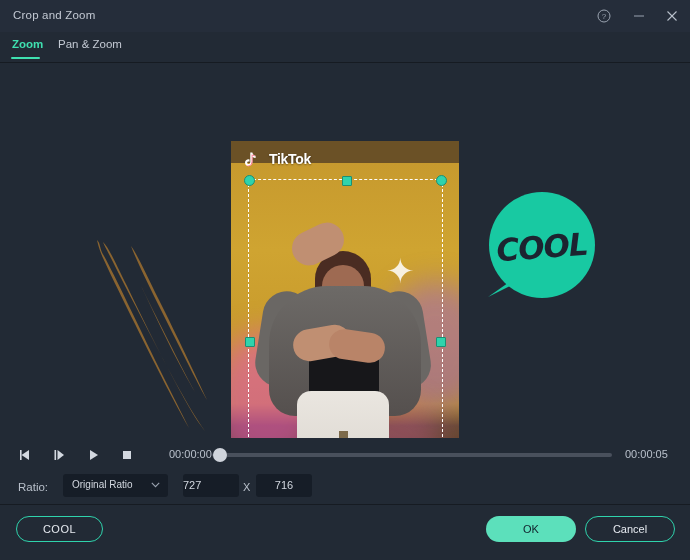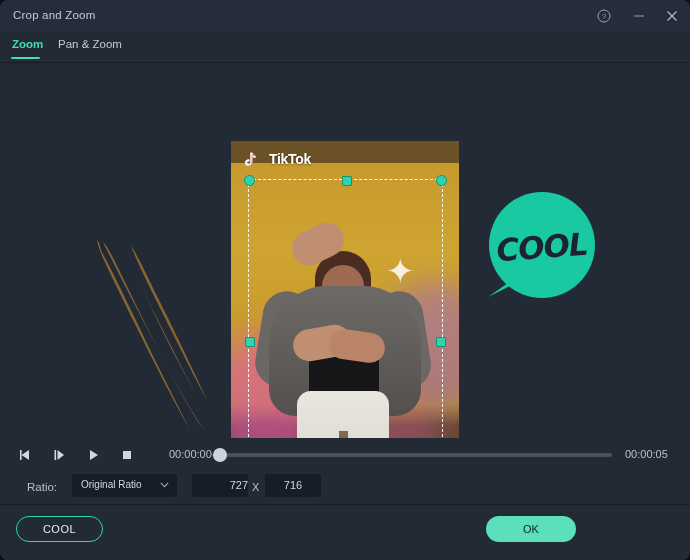--- a/index.html
+++ b/index.html
@@ -1,20 +1,20 @@
 <!DOCTYPE html>
 <html><head>
 <meta charset="utf-8">
 <style>
   html,body{margin:0;padding:0;background:#0d1117;}
   body{width:690px;height:560px;overflow:hidden;
        font-family:"Liberation Sans",sans-serif;}
 
   #win{position:relative;width:690px;height:560px;
-       background:#222a35;border-radius:8px;overflow:hidden;}
+       background:#222a35;border-radius:0;overflow:hidden;}
 
   
   #titlebar{position:absolute;left:0;top:0;width:690px;height:32px;
             background:#252d3a;}
   #title-text{position:absolute;left:13px;top:9px;font-size:11.5px;
               color:#c3c9d3;letter-spacing:.2px;}
   .wbtn{position:absolute;top:6px;width:24px;height:20px;cursor:pointer;}
   #help-btn{left:592px;}
   #min-btn{left:627px;}
   #close-btn{left:660px;}
@@ -116,33 +116,33 @@
   #time-start{position:absolute;left:157px;top:10px;font-size:11px;
               color:#b9c0cb;font-family:"Liberation Sans",sans-serif;padding-left:12px;}
   #slider{position:absolute;left:212px;top:15px;width:400px;height:4px;
           background:#49505c;border-radius:2px;cursor:pointer;}
   #slider-thumb{position:absolute;left:0px;top:-5px;width:14px;height:14px;
                 border-radius:50%;background:#cfd4dc;cursor:pointer;}
   #time-end{position:absolute;left:625px;top:10px;font-size:11px;
             color:#b9c0cb;}
 
   
-  #ratio-row{position:absolute;left:14px;top:472px;width:572px;height:32px;
+  #ratio-row{position:absolute;left:5px;top:472px;width:572px;height:32px;
              background:#222a35;}
   #ratio-label{position:absolute;left:13px;top:9px;font-size:11.5px;
                color:#b9c0cb;}
   #ratio-select{position:absolute;left:58px;top:2px;width:105px;height:23px;
                 background:#161d27;border:none;border-radius:3px;
                 cursor:pointer;}
   #ratio-value{position:absolute;left:9px;top:5px;font-size:10px;
                color:#d3d8e0;}
   #ratio-caret{position:absolute;right:8px;top:8px;}
   #w-input{position:absolute;left:178px;top:2px;width:56px;height:23px;
            background:#161d27;border:none;border-radius:3px;cursor:text;}
-  #w-value{position:absolute;left:0;top:5px;width:56px;text-align:right;
+  #w-value{position:absolute;left:0;top:5px;width:56px;text-align:left;
            font-size:11px;color:#d3d8e0;}
   #x-sep{position:absolute;left:238px;top:9px;font-size:11px;color:#b9c0cb;}
   #h-input{position:absolute;left:251px;top:2px;width:56px;height:23px;
            background:#161d27;border:none;border-radius:3px;cursor:text;}
   #h-value{position:absolute;left:0;top:5px;width:56px;text-align:center;
            font-size:11px;color:#d3d8e0;}
 
   #footdivider{position:absolute;left:0;top:504px;width:690px;height:1px;
                background:#161b22;}
 
@@ -317,15 +317,16 @@
     <div id="h-input">
       <div id="h-value">716</div>
     </div>
   </div>
 
   <div id="footdivider"></div>
 
   <div id="footer">
     <div class="fbtn" id="btn-reset">COOL</div>
     <div class="fbtn" id="btn-ok">OK</div>
+    <div class="fbtn" id="btn-cancel">Cancel</div>
   </div>
 
 </div>
 
 </body></html>

